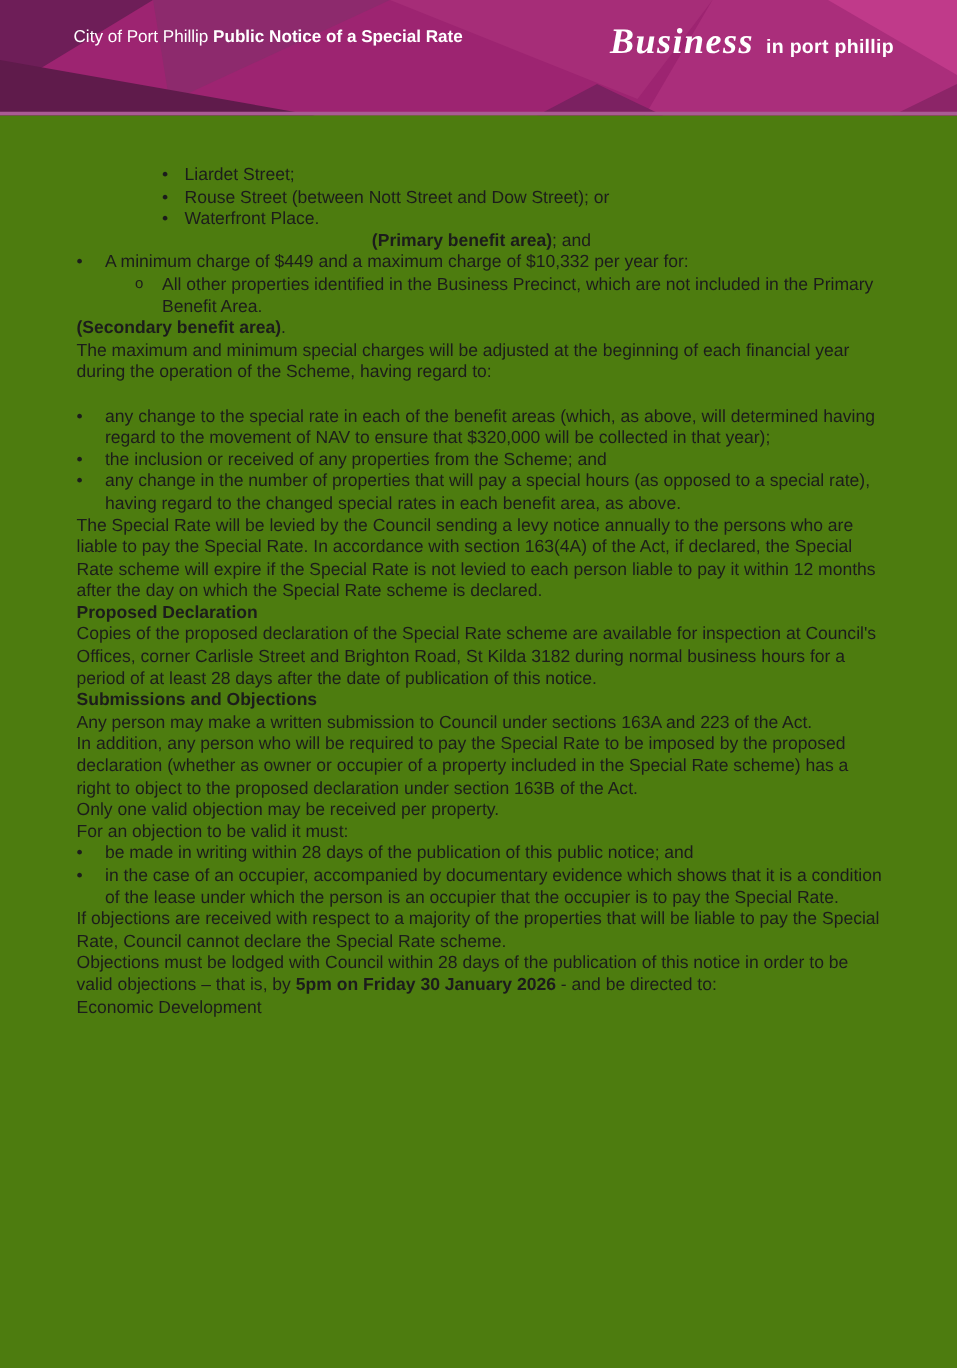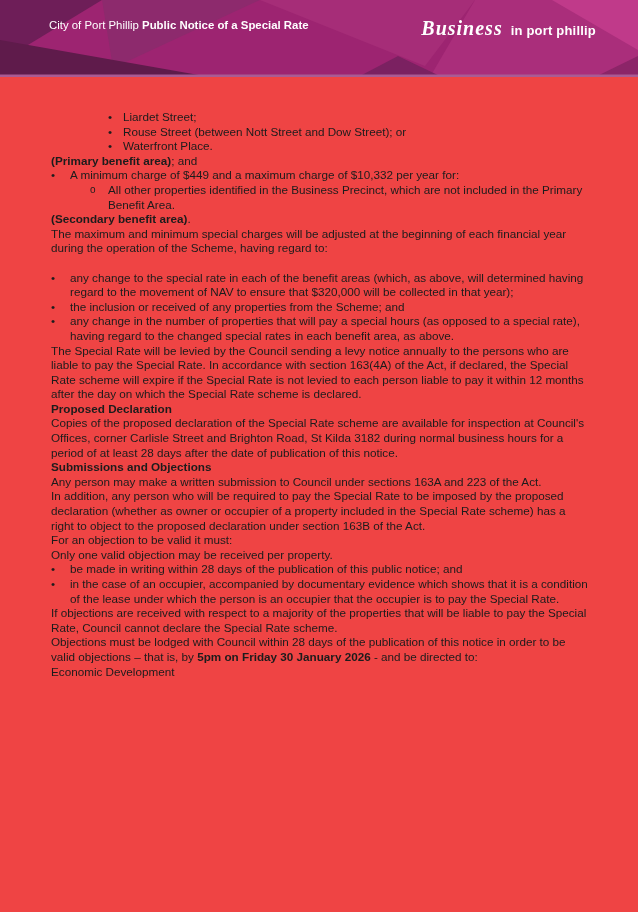--- a/index.html
+++ b/index.html
@@ -1,21 +1,21 @@
 <!DOCTYPE html>
 <html><head>
 <meta charset="utf-8">
 <style>
   * { box-sizing: border-box; margin: 0; padding: 0; }
   html, body { background: #ffffff; }
   .page {
     position: relative;
     width: 638px;
     height: 912px;
-    background: #ef4444;
+    background: #4d7c0f;
     overflow: hidden;
     font-family: "Liberation Sans", sans-serif;
     font-size: 11.7px;
     line-height: 14.6px;
     color: #1c1c1c;
   }
   
   .header {
     position: absolute;
     top: 0; left: 0;
@@ -37,21 +37,21 @@
     color: #ffffff;
     display: flex;
     align-items: baseline;
     gap: 8px;
     white-space: nowrap;
   }
   .brand .script {
     font-family: "Liberation Serif", serif;
     font-style: italic;
     font-weight: bold;
-    font-size: 20px;
+    font-size: 24px;
     letter-spacing: 1px;
   }
   .brand .wordmark {
     font-weight: bold;
     font-size: 13px;
     letter-spacing: .2px;
   }
   
   .content {
     position: absolute;
@@ -63,21 +63,21 @@
   .mt1 { margin-top: 14.6px; }
   .mt2 { margin-top: 29.2px; }
   b, strong, .hd { font-weight: bold; }
   .bullet { display: flex; max-width: 540px; }
   .bullet .mk { flex: none; }
   .b1 .mk { width: 19px; }
   .b2 { margin-left: 39px; }
   .b2 .mk { width: 18px; font-size: 10px; }
   .b3 { margin-left: 57px; }
   .b3 .mk { width: 15px; }
-  .ind-primary { margin-left: 53px; }
+  .ind-primary { margin-left: 53px; text-align: center; }
   .ind-secondary { margin-left: 57px; }
 </style>
 </head>
 <body>
 
 <div class="page">
 
   <div class="header">
     <svg width="638" height="77" viewBox="0 0 638 77" preserveAspectRatio="none">
       <rect x="0" y="0" width="638" height="77" fill="#9d2471"></rect>
@@ -151,23 +151,23 @@
     <p class="mt2">The Special Rate will be levied by the Council sending a levy notice annually to the persons who are liable to pay the Special Rate. In accordance with section 163(4A) of the Act, if declared, the Special Rate scheme will expire if the Special Rate is not levied to each person liable to pay it within 12 months after the day on which the Special Rate scheme is declared.</p>
 
     <p class="mt1 hd">Proposed Declaration</p>
     <p>Copies of the proposed declaration of the Special Rate scheme are available for inspection at Council's Offices, corner Carlisle Street and Brighton Road, St Kilda 3182 during normal business hours for a period of at least 28 days after the date of publication of this notice.</p>
 
     <p class="mt1 hd">Submissions and Objections</p>
     <p>Any person may make a written submission to Council under sections 163A and 223 of the Act.</p>
 
     <p class="mt1">In addition, any person who will be required to pay the Special Rate to be imposed by the proposed declaration (whether as owner or occupier of a property included in the Special Rate scheme) has a right to object to the proposed declaration under section 163B of the Act.</p>
 
+    <p class="mt1">Only one valid objection may be received per property.</p>
+
     <p class="mt1">For an objection to be valid it must:</p>
-
-    <p class="mt1">Only one valid objection may be received per property.</p>
 
     <div>
       <div class="bullet b1">
         <span class="mk">•</span>
         <span>be made in writing within 28 days of the publication of this public notice; and</span>
       </div>
       <div class="bullet b1">
         <span class="mk">•</span>
         <span>in the case of an occupier, accompanied by documentary evidence which shows that it is a condition of the lease under which the person is an occupier that the occupier is to pay the Special Rate.</span>
       </div>

